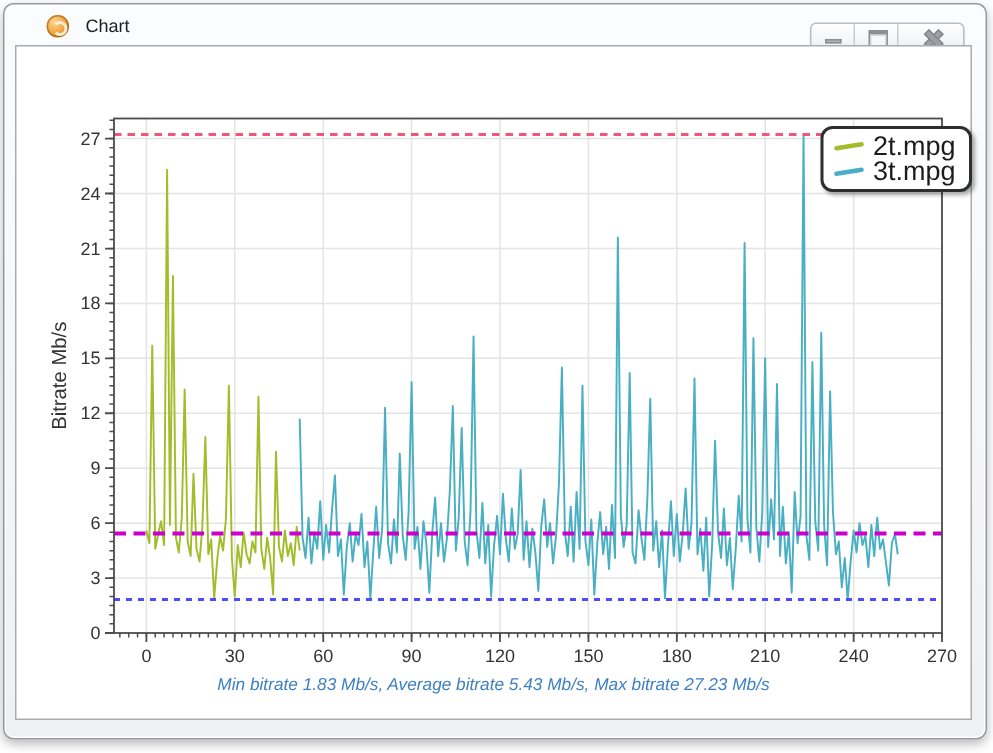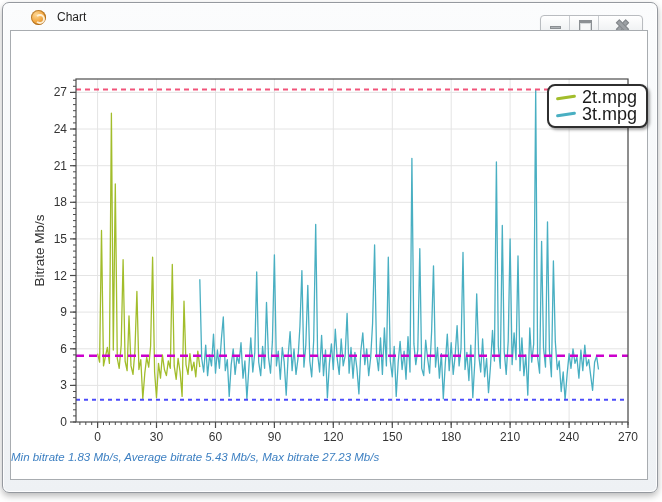--- a/index.html
+++ b/index.html
@@ -29,21 +29,21 @@
   .glyph-close{position:absolute;left:50%;top:50%;width:12px;height:12px;margin:-6px 0 0 -6px;}
   .glyph-close::before,.glyph-close::after{content:"";position:absolute;left:5px;top:0;width:3px;height:12px;
     background:#9da1a5;border:0.5px solid #84888c;}
   .glyph-close::before{transform:rotate(45deg);}
   .glyph-close::after{transform:rotate(-45deg);}
   
   .client{position:absolute;left:7px;top:27px;width:636px;height:448px;background:#ffffff;
     border:1px solid #a8acb0;}
   .chart-title{position:absolute;left:65px;top:12px;width:552px;text-align:center;
     font-size:14px;color:#585858;}
-  .caption{position:absolute;left:0;right:0;top:420px;text-align:left;
+  .caption{position:absolute;left:0;right:0;top:420px;text-align:center;
     font-size:11.5px;font-style:italic;color:#3e80c2;}
   svg.plot{position:absolute;left:0;top:0;}
   .legend{position:absolute;left:536px;top:53px;background:#ffffff;
     border:2px solid #2e2e2e;border-radius:8px;padding:3px 9px 3px 7px;
     box-shadow:2px 2px 3px rgba(0,0,0,.35);}
   .legend-row{display:flex;align-items:center;height:17px;}
   .legend-sample{display:inline-block;width:20px;height:3px;border-radius:2px;
     transform:rotate(-9deg);margin-right:6px;}
   .legend-label{font-size:18px;color:#1c1c1c;white-space:nowrap;}
 </style>

